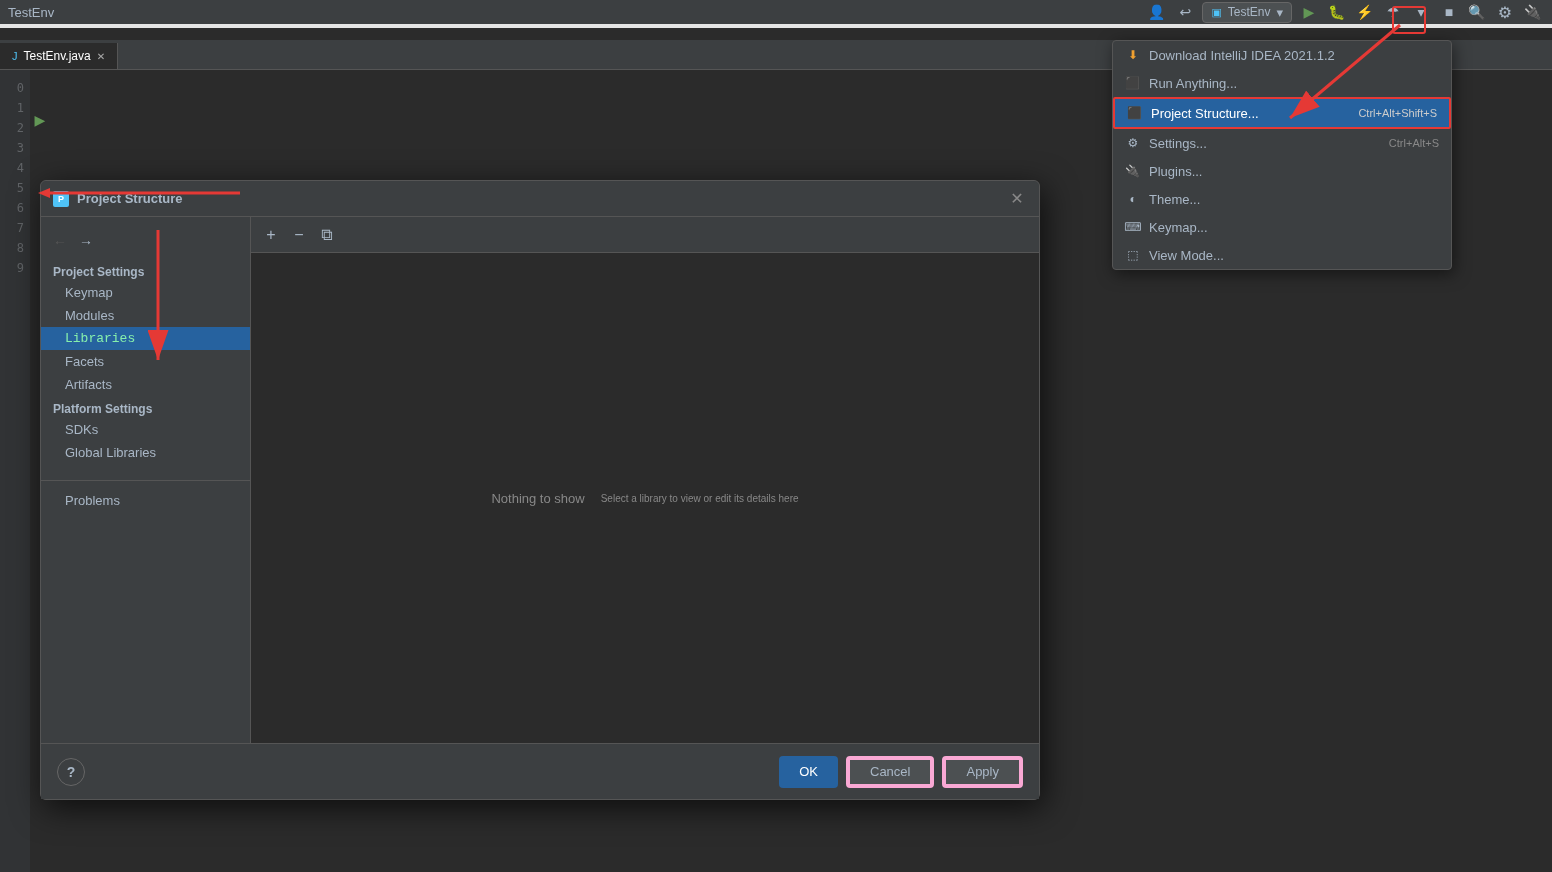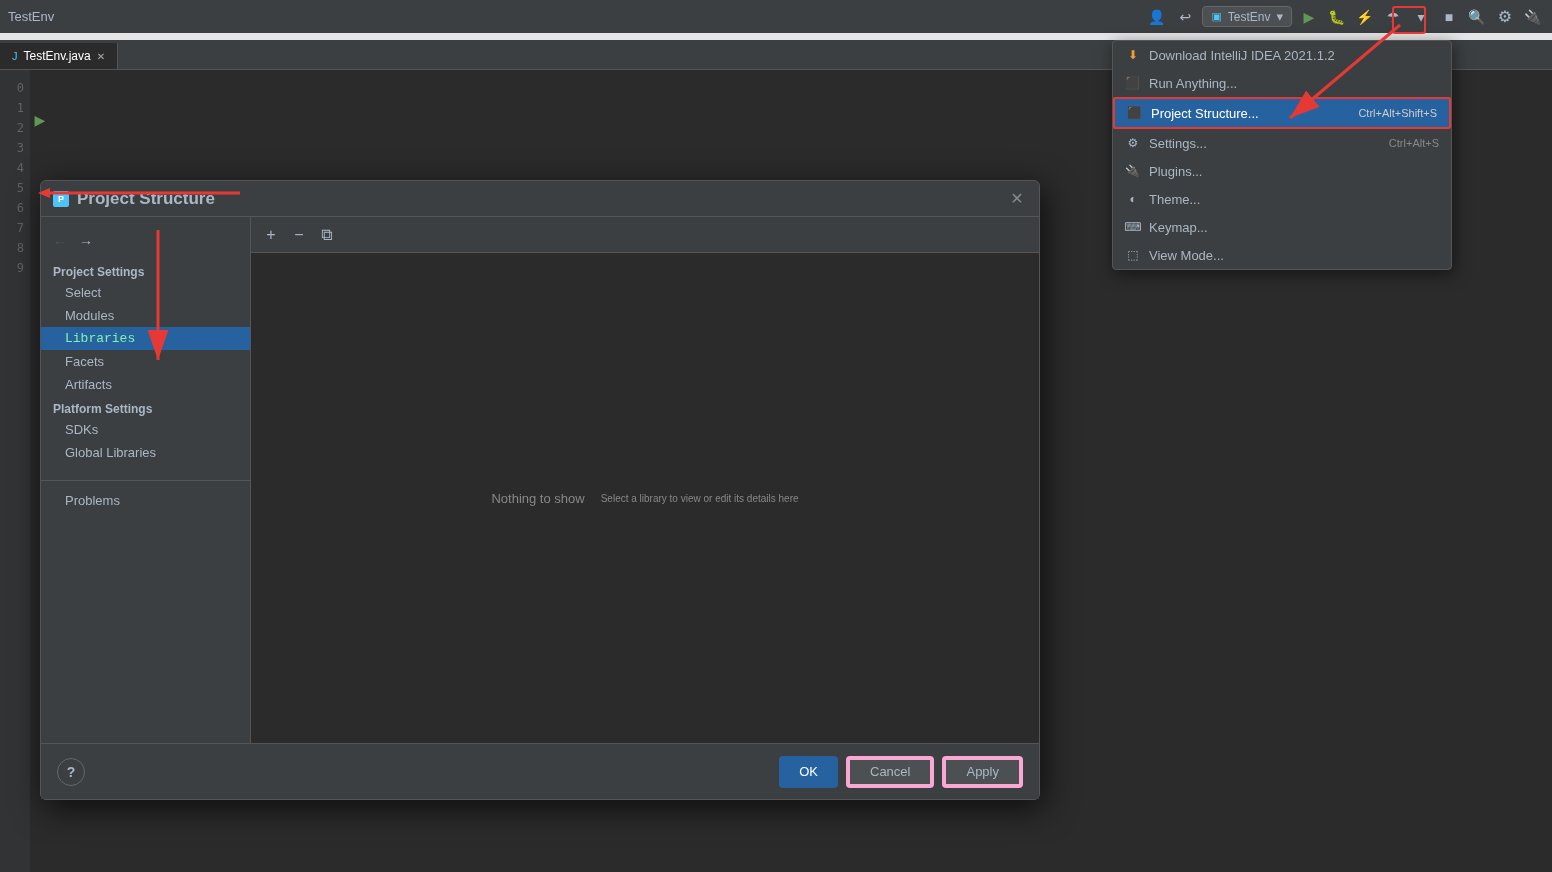--- a/index.html
+++ b/index.html
@@ -18,26 +18,26 @@
     .ide-bg {
       position: absolute;
       top: 0; left: 0; right: 0; bottom: 0;
       background: #2b2b2b;
     }
 
     
     .toolbar {
       position: absolute;
       top: 0; left: 0; right: 0;
-      height: 40px;
+      height: 28px;
       background: #3c3f41;
       display: flex;
       align-items: center;
       padding: 0 8px;
-      border-bottom: 7px solid #e5e5e5;
+      border-bottom: 4px solid #e5e5e5;
       z-index: 10;
     }
     .toolbar-title {
       color: #a9b7c6;
       font-size: 13px;
       margin-right: 16px;
     }
     .toolbar-spacer { flex: 1; }
     .toolbar-icons {
       display: flex;
@@ -204,21 +204,21 @@
     .dialog-titlebar {
       height: 36px;
       background: #3c3f41;
       display: flex;
       align-items: center;
       padding: 0 12px;
       border-bottom: 1px solid #555;
       border-radius: 6px 6px 0 0;
       gap: 8px;
     }
-    .dialog-title { color: #a9b7c6; font-size: 17px; font-weight: bold; }
+    .dialog-title { color: #a9b7c6; font-size: 13px; font-weight: bold; }
     .dialog-close {
       margin-left: auto;
       width: 20px;
       height: 20px;
       display: flex;
       align-items: center;
       justify-content: center;
       cursor: pointer;
       color: #888;
       font-size: 16px;
@@ -499,21 +499,21 @@
   </div>
   <div class="dialog-body">
 
     <div class="dialog-sidebar">
       <div class="sidebar-nav-buttons">
         <div class="nav-btn disabled">←</div>
         <div class="nav-btn">→</div>
       </div>
 
       <div class="sidebar-section-label">Project Settings</div>
-      <div class="sidebar-item">Select</div>
+      <div class="sidebar-item">Keymap</div>
       <div class="sidebar-item">Modules</div>
       <div class="sidebar-item active">Libraries</div>
       <div class="sidebar-item">Facets</div>
       <div class="sidebar-item">Artifacts</div>
 
       <div class="sidebar-section-label">Platform Settings</div>
       <div class="sidebar-item">SDKs</div>
       <div class="sidebar-item">Global Libraries</div>
 
       <div style="margin-top: auto; padding: 8px 12px 4px; border-top: 1px solid #555; margin-top: 16px;">

